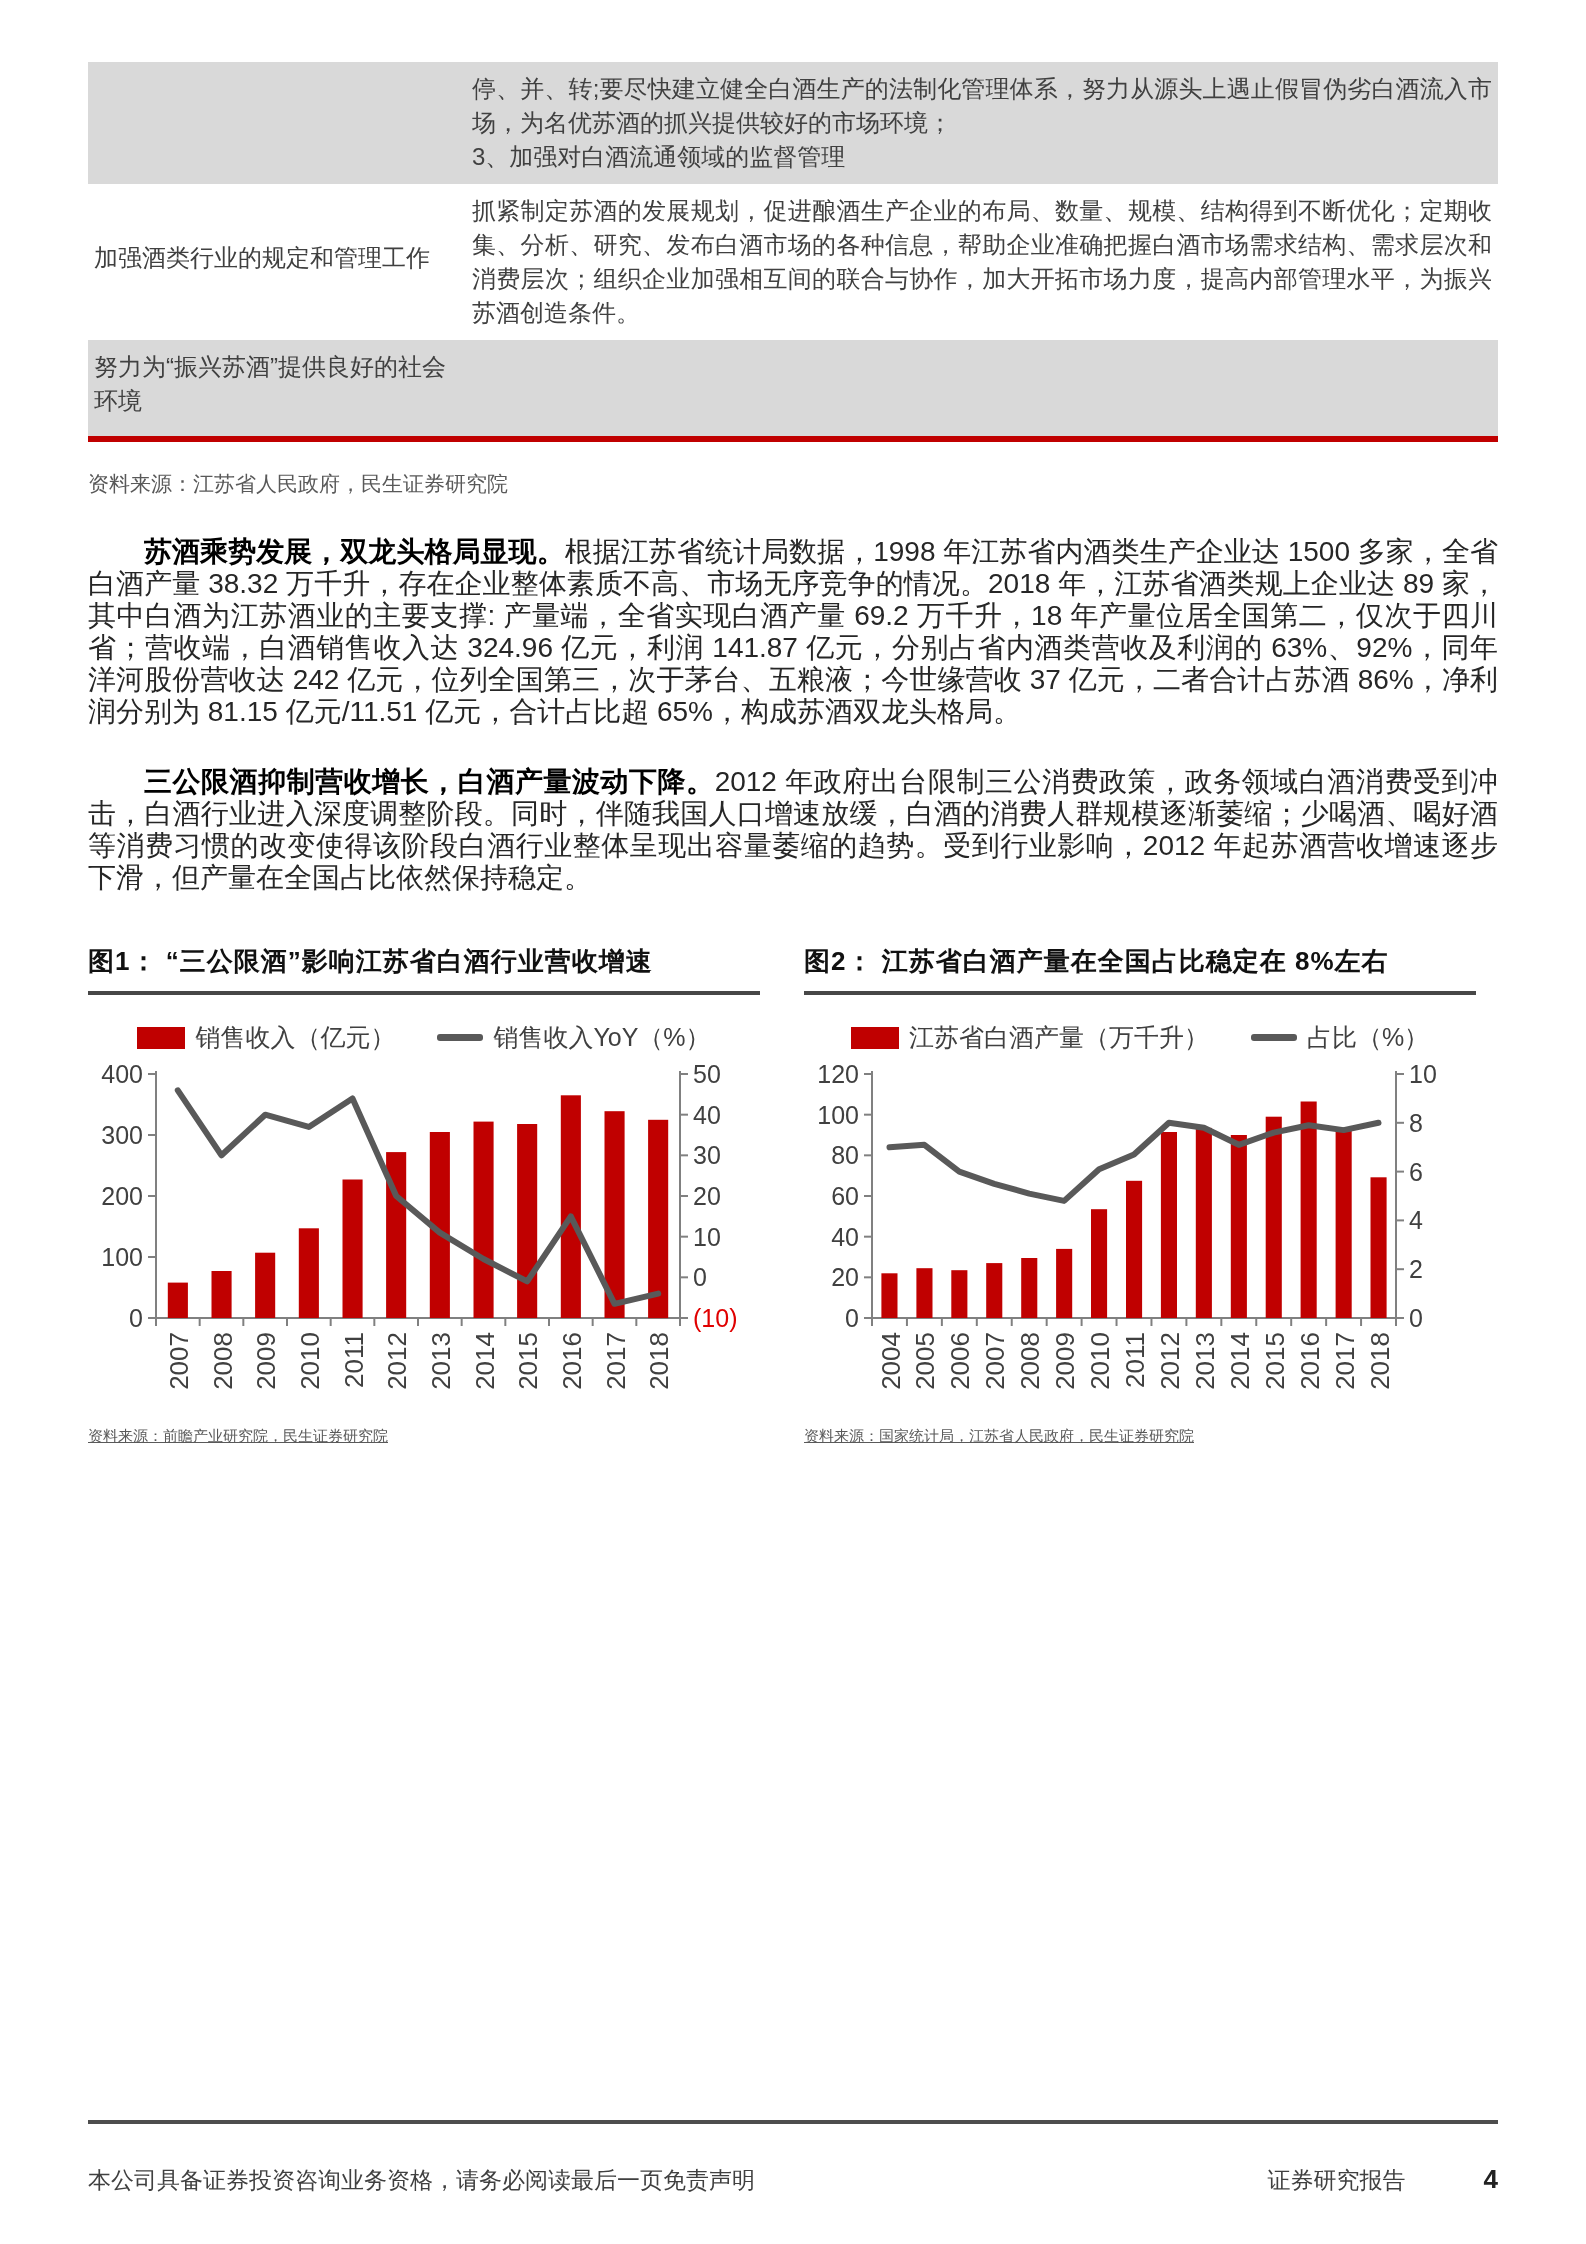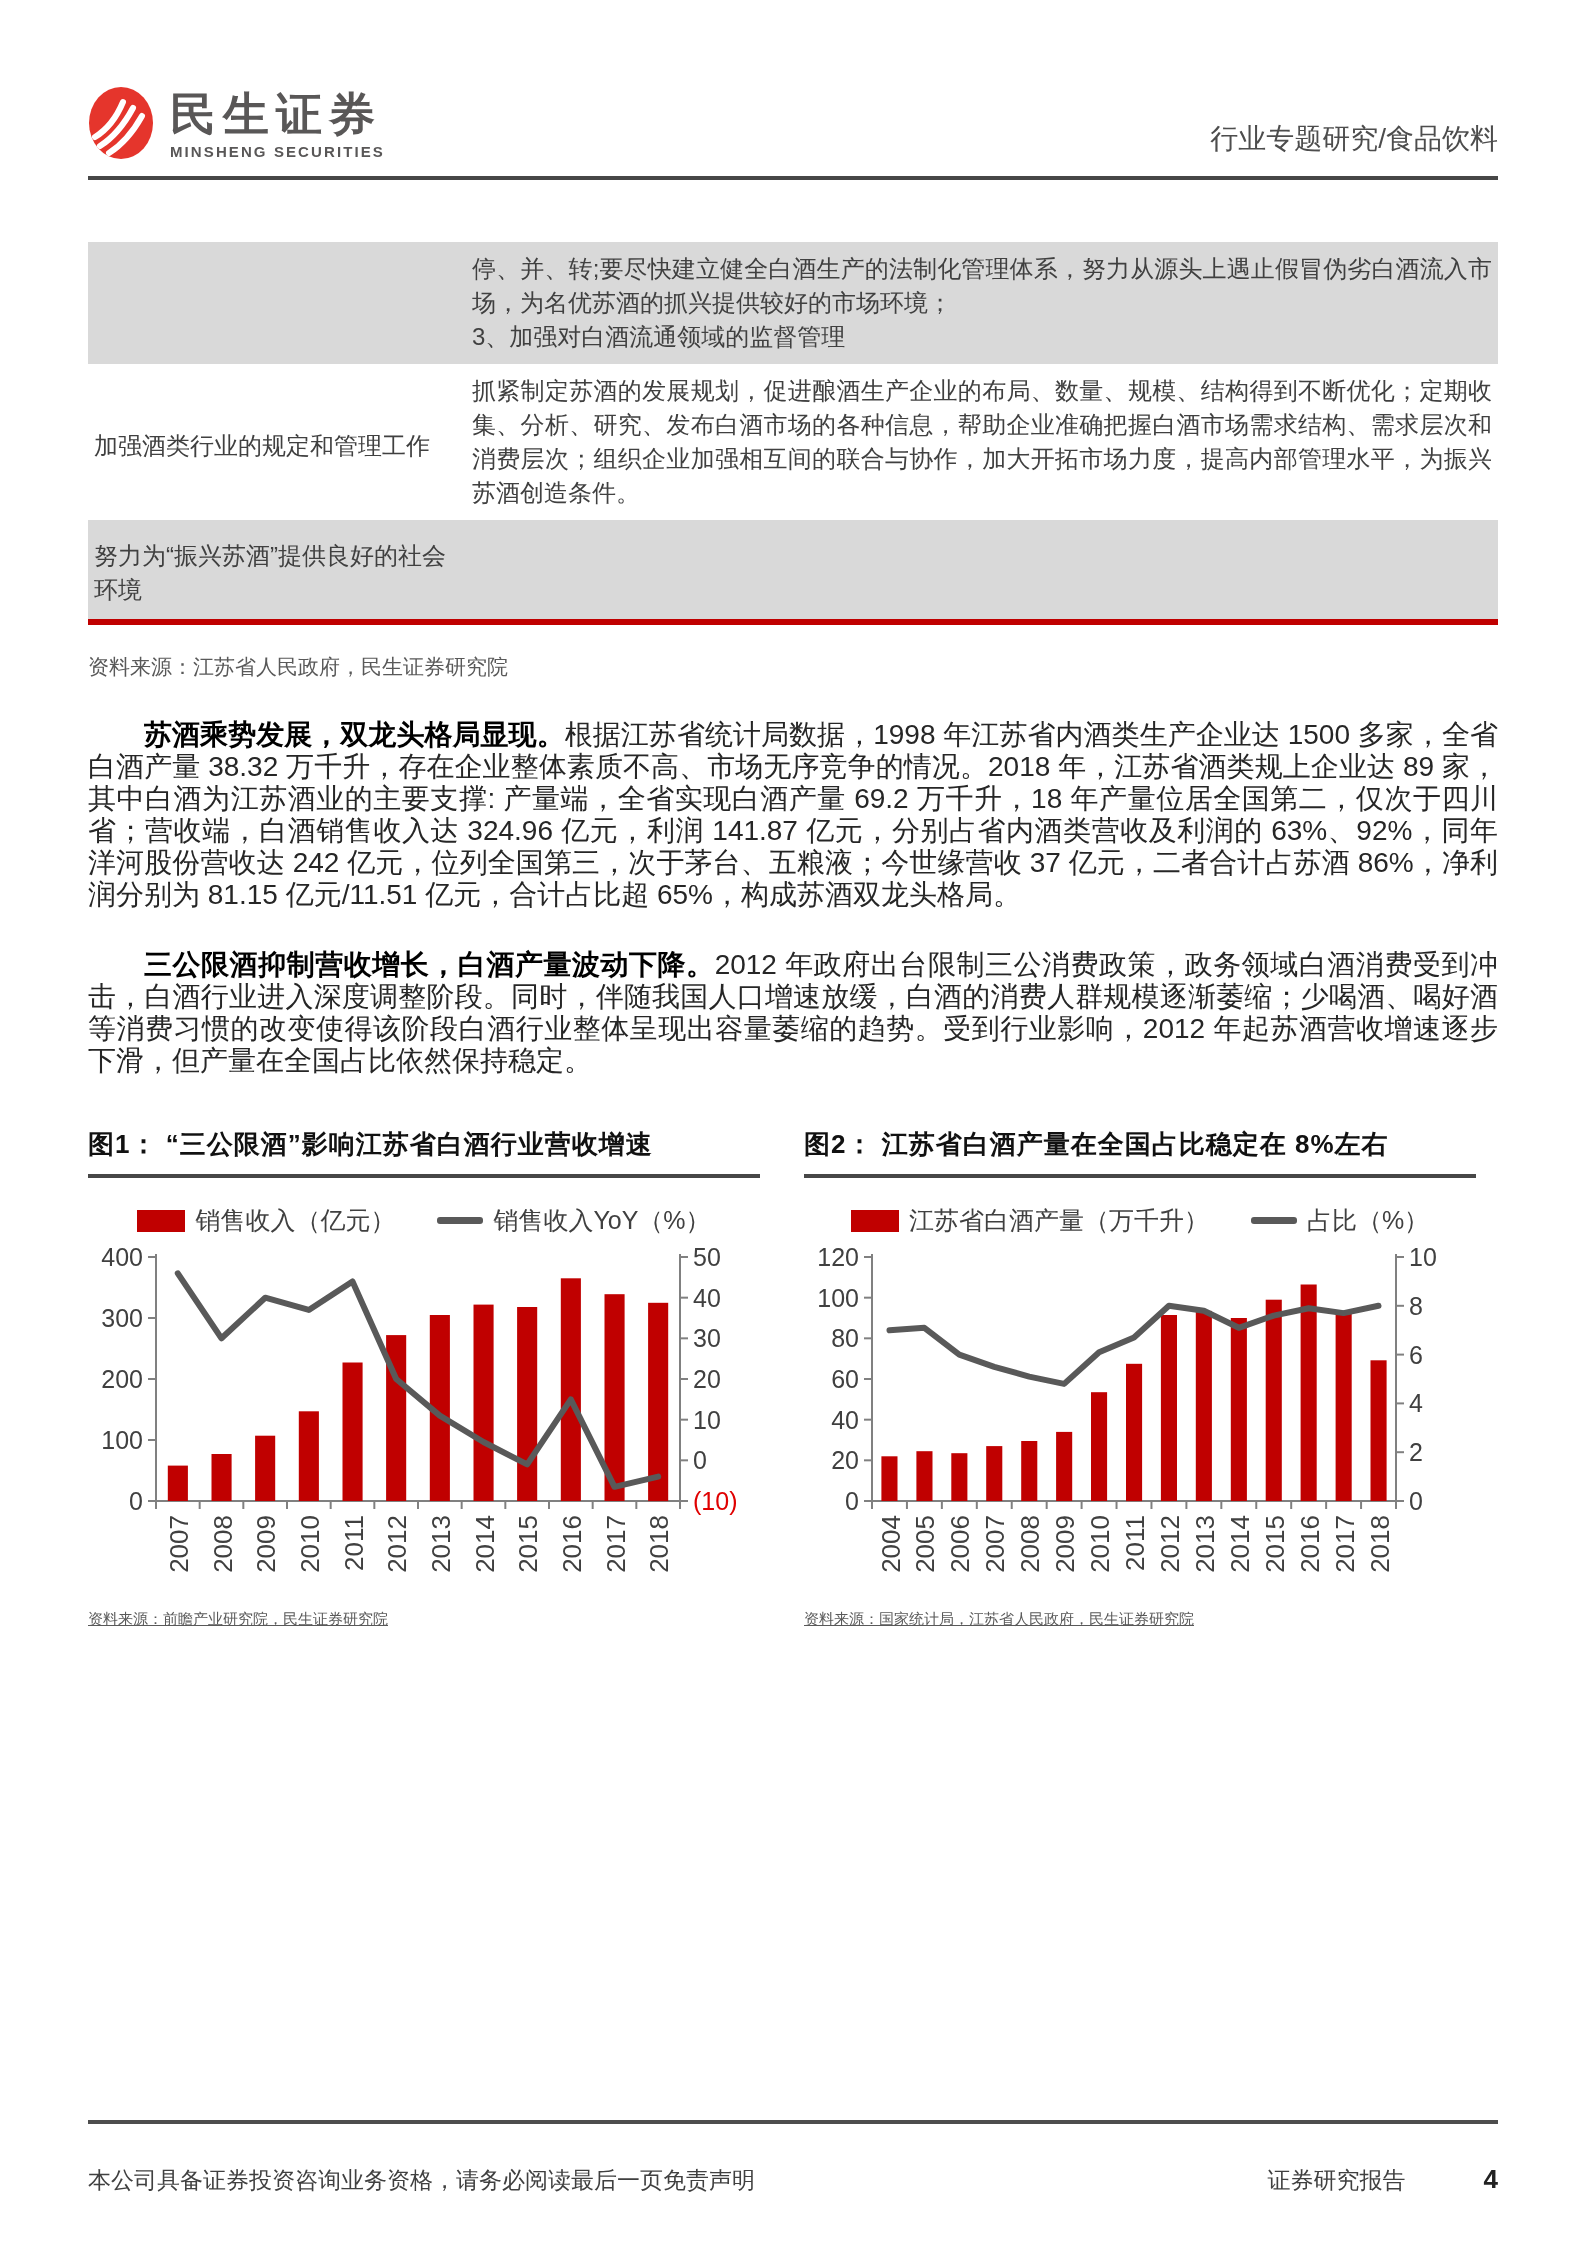--- a/index.html
+++ b/index.html
@@ -13,21 +13,21 @@
   .logo{display:flex;align-items:center;gap:16px;}
   .logo-text .cn{font-size:46px;font-weight:bold;color:#595757;letter-spacing:7px;line-height:1.05;}
   .logo-text .en{font-size:15px;font-weight:bold;color:#595757;letter-spacing:2.1px;margin-top:4px;}
   .header-cat{font-size:28px;color:#4d4d4d;padding-bottom:6px;}
 
   
   .ptable{margin-top:62px;font-size:24px;line-height:34px;color:#404040;
           border-bottom:6px solid var(--bar-red,#c00000);}
   .prow{display:grid;grid-template-columns:372px 1fr;}
   .prow.shaded{background:var(--table-shade,#d9d9d9);}
-  .pcell-l{padding:10px 10px 12px 6px;display:flex;align-items:center;margin-top:9px;}
+  .pcell-l{padding:10px 10px 18px 6px;display:flex;align-items:center;}
   .pcell-r{padding:10px 6px 10px 12px;text-align:justify;white-space:pre-line;}
   .tsource{font-size:21px;color:#595959;margin-top:28px;}
 
   
   .para{font-size:28px;line-height:32px;text-align:justify;color:#262626;
         text-indent:2em;margin:38px 0 0 0;}
   .para b{color:#000;}
 
   
   .figs{display:flex;gap:44px;margin-top:50px;}
@@ -48,37 +48,20 @@
           font-size:23px;color:#404040;}
   .footer-right{display:flex;gap:78px;align-items:baseline;}
   .pageno{font-weight:bold;font-size:26px;color:#222;}
 </style>
 </head>
 <body>
 
 <div class="page">
   <div class="content">
 
-    <div class="header">
-      <div class="logo">
-        <span>
-          <svg width="66" height="74" viewBox="0 0 66 74">
-            <ellipse cx="33" cy="37" rx="32" ry="36" fill="#e5352c"></ellipse>
-            <path d="M7 51 Q25 40 35 16" fill="none" stroke="#fff" stroke-width="6" stroke-linecap="round"></path>
-            <path d="M12 60 Q31 48 45 22" fill="none" stroke="#fff" stroke-width="6" stroke-linecap="round"></path>
-            <path d="M21 67 Q40 55 54 30" fill="none" stroke="#fff" stroke-width="6" stroke-linecap="round"></path>
-          </svg>
-        </span>
-        <span class="logo-text">
-          <div class="cn">民生证券</div>
-          <div class="en">MINSHENG SECURITIES</div>
-        </span>
-      </div>
-      <div class="header-cat">行业专题研究/食品饮料</div>
-    </div>
 
     <div class="ptable">
       <div class="prow shaded">
         <div class="pcell-l"></div>
         <div class="pcell-r">停、并、转;要尽快建立健全白酒生产的法制化管理体系，努力从源头上遇止假冒伪劣白酒流入市场，为名优苏酒的抓兴提供较好的市场环境；
 3、加强对白酒流通领域的监督管理</div>
       </div>
       <div class="prow">
         <div class="pcell-l">加强酒类行业的规定和管理工作</div>
         <div class="pcell-r">抓紧制定苏酒的发展规划，促进酿酒生产企业的布局、数量、规模、结构得到不断优化；定期收集、分析、研究、发布白酒市场的各种信息，帮助企业准确把握白酒市场需求结构、需求层次和消费层次；组织企业加强相互间的联合与协作，加大开拓市场力度，提高内部管理水平，为振兴苏酒创造条件。</div>

